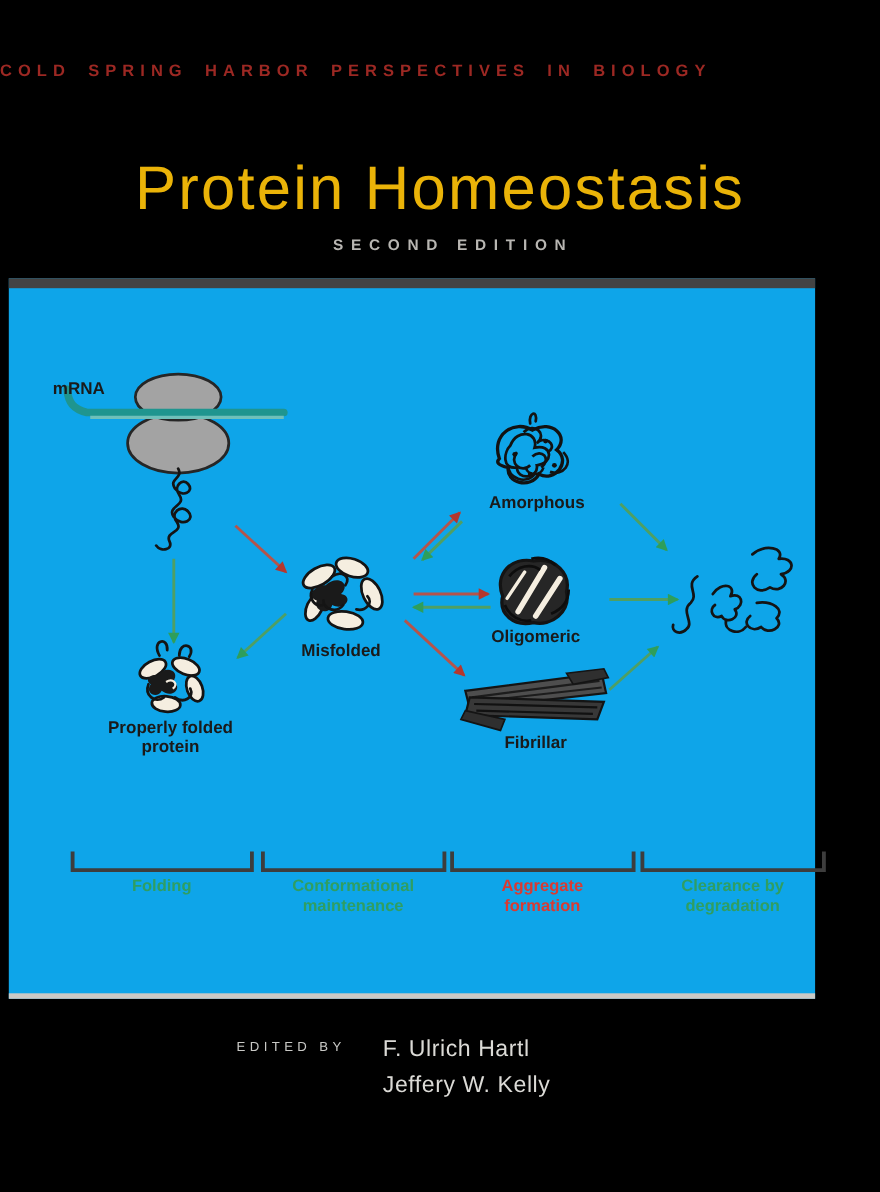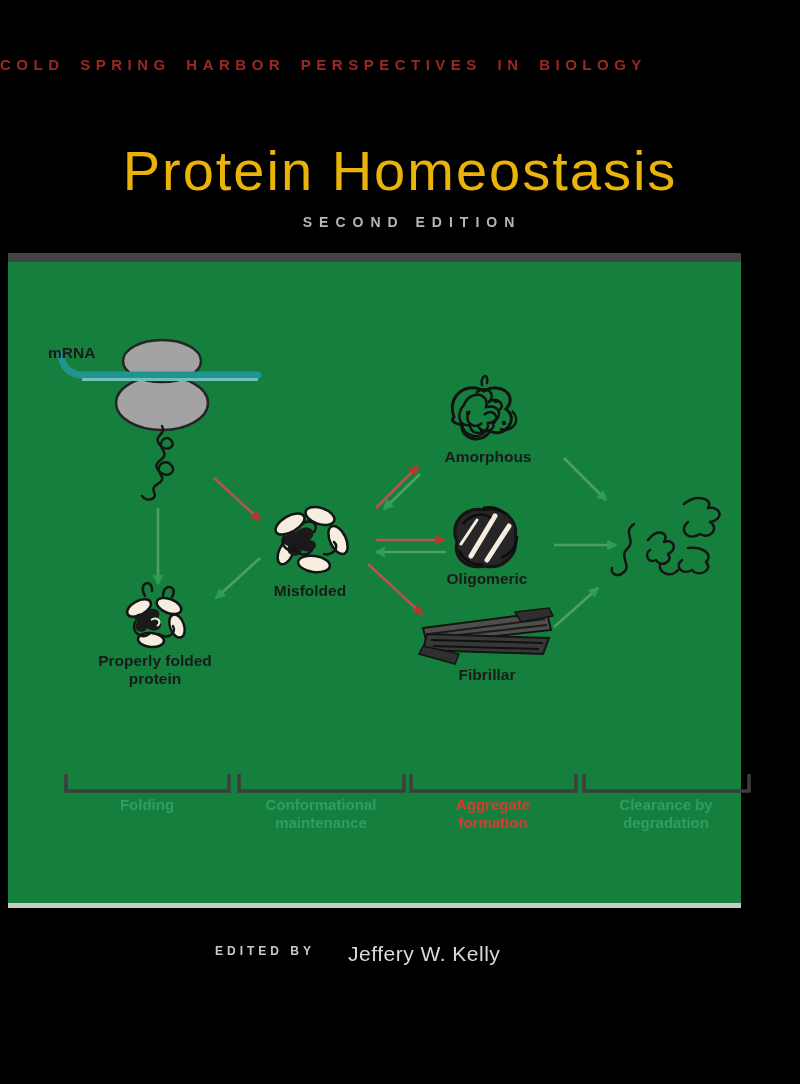--- a/index.html
+++ b/index.html
@@ -5,23 +5,23 @@
   html,body{margin:0;padding:0;background:#000;}
   .cover{position:relative;width:800px;height:1084px;background:#000;overflow:hidden;
          font-family:"Liberation Sans",sans-serif;}
   .series-title{position:absolute;top:56px;left:0;width:100%;text-align:left;
     color:#9c2823;font-size:15px;font-weight:bold;letter-spacing:5.5px;word-spacing:6px;}
   .book-title{position:absolute;top:138px;left:0;width:100%;text-align:center;
     color:#eab308;font-size:56px;font-weight:400;letter-spacing:2px;}
   .edition{position:absolute;top:214px;left:12px;width:100%;text-align:center;
     color:#b8b6b2;font-size:14px;font-weight:bold;letter-spacing:7px;}
   .panel{position:absolute;top:253px;left:8px;width:733px;height:641px;
-    background:#15803d;border-top:9px solid #434343;border-bottom:5px solid #cbcac6;}
+    background:#0ea5e9;border-top:9px solid #434343;border-bottom:5px solid #cbcac6;}
   .footer-edited{position:absolute;top:944px;left:215px;color:#c9c9c6;
-    font-size:12px;font-weight:bold;letter-spacing:4px;}
+    font-size:12px;font-weight:normal;letter-spacing:4px;}
   .footer-editors{position:absolute;top:938px;left:348px;color:#dbdad6;
     font-size:21px;line-height:32.5px;letter-spacing:0.5px;}
   .node-label{font-weight:bold;font-size:15.5px;fill:#1a1a1a;}
   .stage-label{font-weight:bold;font-size:15px;}
   .scrib{fill:none;stroke:#141414;stroke-width:2.5;stroke-linecap:round;stroke-linejoin:round;}
   .arrow-r{stroke:#b5544b;stroke-width:2.6;}
   .arrow-g{stroke:#4f9f63;stroke-width:2.6;}
   .bracket{fill:none;stroke:#3d3d3d;stroke-width:3.5;}
 </style>
 </head>
@@ -149,16 +149,17 @@
       <text class="stage-label" text-anchor="middle" x="313" y="566" fill="#2f9e62">maintenance</text>
       <text class="stage-label" text-anchor="middle" x="485" y="548" fill="#d93a32">Aggregate</text>
       <text class="stage-label" text-anchor="middle" x="485" y="566" fill="#d93a32">formation</text>
       <text class="stage-label" text-anchor="middle" x="658" y="548" fill="#2f9e62">Clearance by</text>
       <text class="stage-label" text-anchor="middle" x="658" y="566" fill="#2f9e62">degradation</text>
     </svg>
   </div>
 
   <div class="footer-edited">EDITED BY</div>
   <div class="footer-editors">
+    <div>F. Ulrich Hartl</div>
     <div>Jeffery W. Kelly</div>
   </div>
 
 </div>
 
 </body></html>

